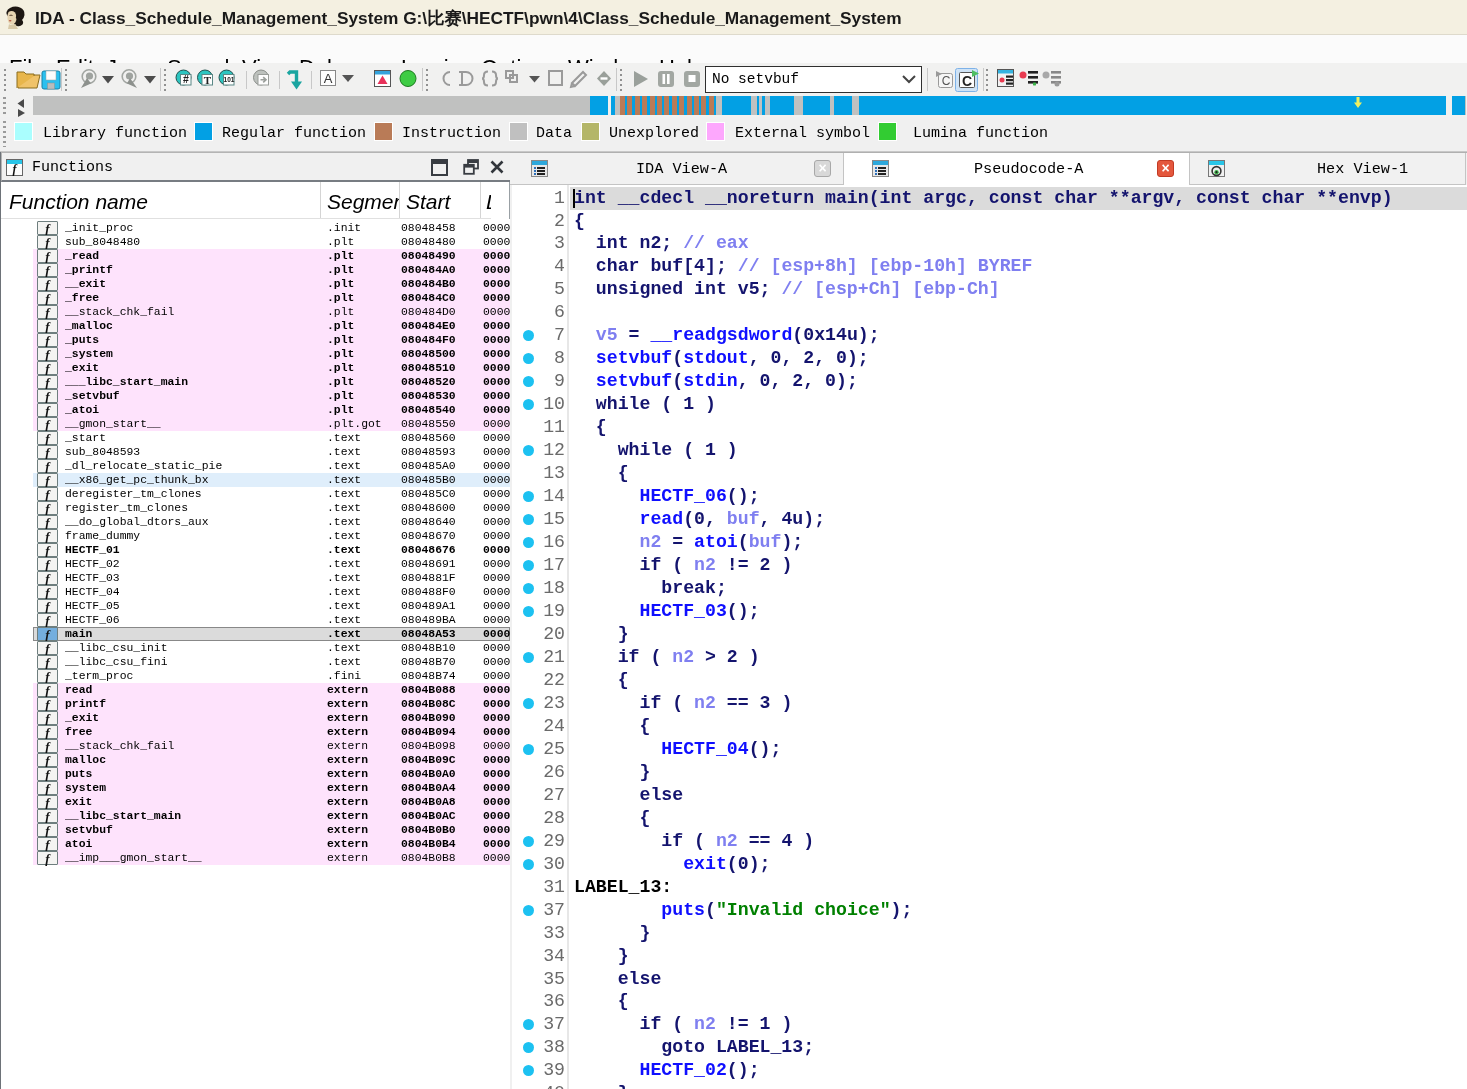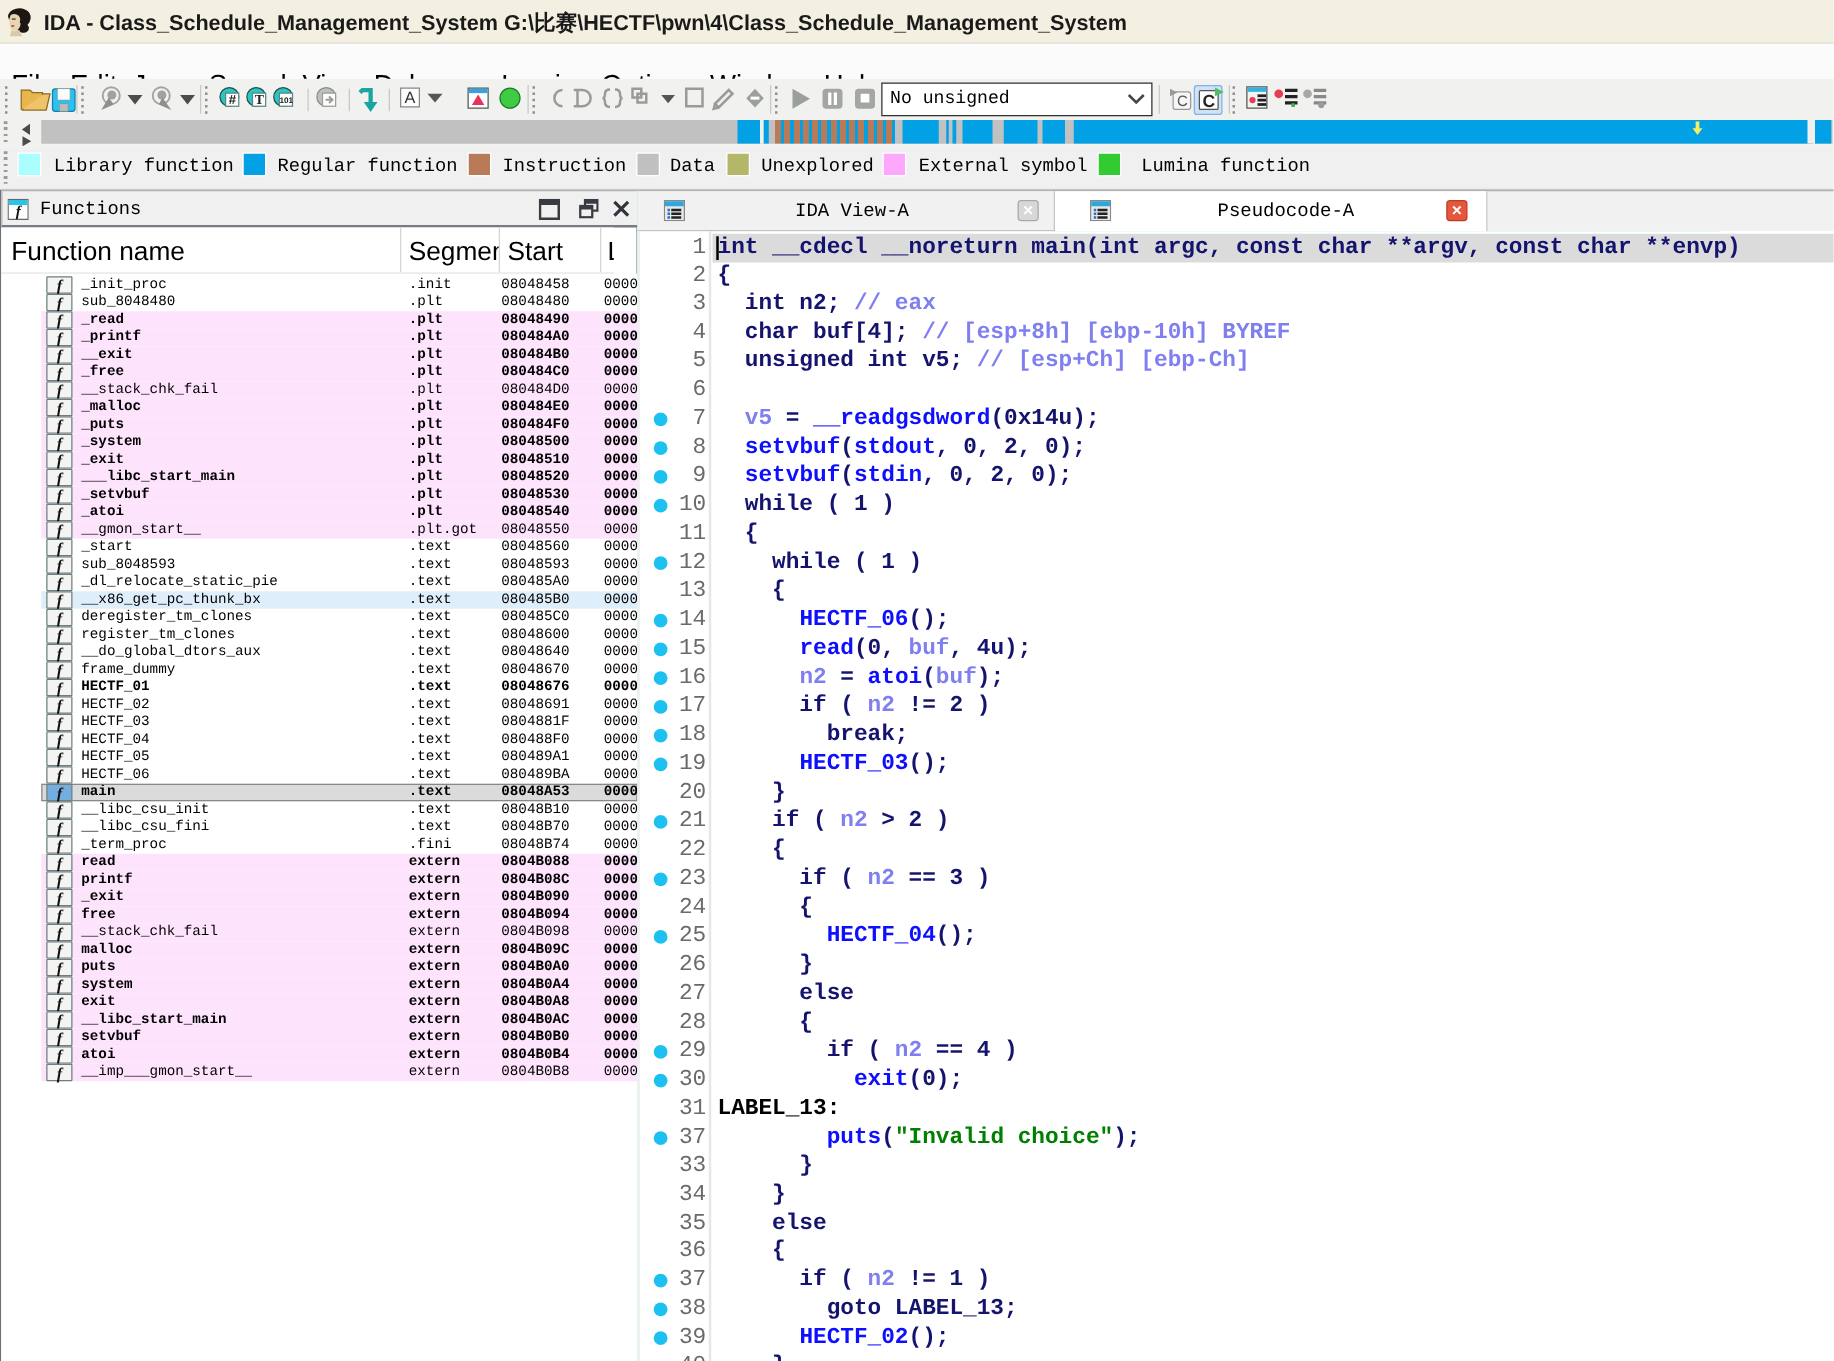--- a/index.html
+++ b/index.html
@@ -21,21 +21,21 @@
 
 #legend { position:absolute; left:0; top:117px; width:1467px; height:34px; background:#f0f0f0; font-family:"Liberation Mono", monospace; font-size:15px; color:#000; }
 #legend .sw { position:absolute; top:6px; width:17px; height:17px; box-shadow:0 0 0 1px #fff; }
 #legend .lb { position:absolute; top:8px; white-space:pre; }
 
 #main { position:absolute; left:0; top:151px; width:1467px; height:938px; background:#fff; border-top:1px solid #c8c8c8; }
 
 #fpanel { position:absolute; left:0; top:0; width:510px; height:938px; border-right:1px solid #99a0a4; border-left:1px solid #6d7278; }
 #ftitle { position:absolute; left:0; top:0; width:510px; height:30px; background:#f0f0f0; border:1px solid #b4b4b4; border-bottom:2px solid #777c82; }
 #ftitle .cap { position:absolute; left:30px; top:6px; font-family:"Liberation Mono", monospace; font-size:15px; color:#000; }
-#fheader { position:absolute; left:0; top:30px; width:490px; height:37px; background:#fff; border-bottom:1px solid #e0e0e0; overflow:hidden; font-size:21px; color:#000; }
+#fheader { position:absolute; left:0; top:30px; width:490px; height:37px; background:#fff; border-bottom:1px solid #e0e0e0; overflow:hidden; font-size:21px; color:#000;font-style:italic; }
 #fheader span { position:absolute; top:8px; }
 #fheader .cl { position:absolute; top:0; width:1px; height:36px; background:#d4d4d4; }
 #frows { position:absolute; left:0; top:67px; width:510px; height:871px; background:#fff; overflow:hidden; font-family:"Liberation Mono", monospace; font-size:11.4px; }
 .frow { position:absolute; left:0; width:510px; height:14px; }
 .frow .bg { position:absolute; left:32px; top:0; width:477px; height:14px; }
 .frow.sel .bg { background:#dbdbdb; border:1px solid #888; }
 .frow .fbox { position:absolute; left:36px; top:0; width:21px; height:14px; background:#f4f4f2; border:1px solid #6e7e7e; border-radius:1px; text-align:center; font-family:"Liberation Serif", serif; font-style:italic; font-weight:bold; font-size:13px; line-height:13px; color:#111; }
 .frow.sel .fbox { background:#74aede; }
 .frow .c1 { position:absolute; left:64px; top:0; white-space:pre; line-height:14px; }
 .frow .c2 { position:absolute; left:326px; top:0; white-space:pre; line-height:14px; }
@@ -223,21 +223,21 @@
       <rect x="1028" y="8" width="10" height="2.6" fill="#222"></rect>
       <rect x="1028" y="13" width="10" height="2.6" fill="#222"></rect>
       <rect x="1028" y="18" width="10" height="2.6" fill="#222"></rect>
       <path d="M1033 21 L1036 21 M1034.5 19.5 L1034.5 22.5" stroke="#3db34a" stroke-width="2.4"></path>
     <circle cx="1046" cy="12" r="3.5" fill="#a8a8a8"></circle>
       <rect x="1051" y="8" width="10" height="2.6" fill="#888"></rect>
       <rect x="1051" y="13" width="10" height="2.6" fill="#888"></rect>
       <rect x="1051" y="18" width="10" height="2.6" fill="#888"></rect>
       <circle cx="1057" cy="21" r="2.5" fill="#9a9a9a"></circle>
   </svg>
-  <div style="position:absolute;left:712px;top:8px;font-family:'Liberation Mono',monospace;font-size:14.5px;color:#000;">No unsigned</div>
+  <div style="position:absolute;left:712px;top:8px;font-family:'Liberation Mono',monospace;font-size:14.5px;color:#000;">No setvbuf</div>
 </div>
 <div id="navrow">
   <svg class="abs" style="left:14px;top:2px" width="18" height="21" viewBox="0 0 18 21">
       <path d="M10 1 L3.5 5.5 L10 10 Z" fill="#4a4a4a"></path>
       <path d="M4 11 L11 15 L4 19 Z" fill="#4a4a4a"></path>
     </svg>
     <div class="abs" style="left:3px;top:1px;width:3px;height:19px;background:repeating-linear-gradient(180deg,#9a9a9a 0 2px,#f0f0ee 2px 5px)"></div>
   <div id="navband">
     <div class="seg" style="left:557px;width:18px;background:#02a0e4"></div>
     <div class="seg" style="left:575px;width:3px;background:#f0f0ee"></div>
@@ -700,20 +700,30 @@
             <rect x="3" y="7" width="2" height="2" fill="#2d6fb8"></rect>
             <rect x="6" y="7" width="8" height="2" fill="#222"></rect>
             <rect x="3" y="10" width="2" height="2" fill="#2d6fb8"></rect>
             <rect x="6" y="10" width="8" height="2" fill="#222"></rect>
             <rect x="3" y="13" width="2" height="2" fill="#2d6fb8"></rect>
             <rect x="6" y="13" width="8" height="2" fill="#222"></rect>
           </svg>
         <div class="tlab" style="left:130px">Pseudocode-A</div>
         <div class="tclose" style="right:15px;background:#e4573d;border:1px solid #c23a24;color:#fff">×</div>
       </div>
+      <div class="tab" style="left:680px;width:276px">
+        <svg class="tico" style="left:18px" width="17" height="17" viewBox="0 0 17 17">
+            <rect x="0.5" y="0.5" width="16" height="16" fill="#f0f0f0" stroke="#777"></rect>
+            <rect x="1" y="1" width="15" height="4" fill="#29c5e8"></rect>
+            <circle cx="8.5" cy="11" r="4.4" fill="none" stroke="#333" stroke-width="1.6"></circle>
+            <circle cx="8.5" cy="12.2" r="2.2" fill="#3db848"></circle>
+            <circle cx="8.5" cy="12.2" r="1.1" fill="#222"></circle>
+          </svg>
+        <div class="tlab" style="left:127px">Hex View-1</div>
+      </div>
     </div>
     <div id="code">
         <div id="gutter"></div>
         <div id="gutline"></div>
 <div class="cline hl1" style="top:1.5px"><div class="hlband"></div><span class="num">1</span><span class="txt">int __cdecl __noreturn main(int argc, const char **argv, const char **envp)</span><div class="caret"></div></div>
 <div class="cline" style="top:24.5px"><span class="num">2</span><span class="txt">{</span></div>
 <div class="cline" style="top:47.4px"><span class="num">3</span><span class="txt">  int n2; <span class="v">// eax</span></span></div>
 <div class="cline" style="top:70.4px"><span class="num">4</span><span class="txt">  char buf[4]; <span class="v">// [esp+8h] [ebp-10h] BYREF</span></span></div>
 <div class="cline" style="top:93.4px"><span class="num">5</span><span class="txt">  unsigned int v5; <span class="v">// [esp+Ch] [ebp-Ch]</span></span></div>
 <div class="cline" style="top:116.3px"><span class="num">6</span><span class="txt"></span></div>

